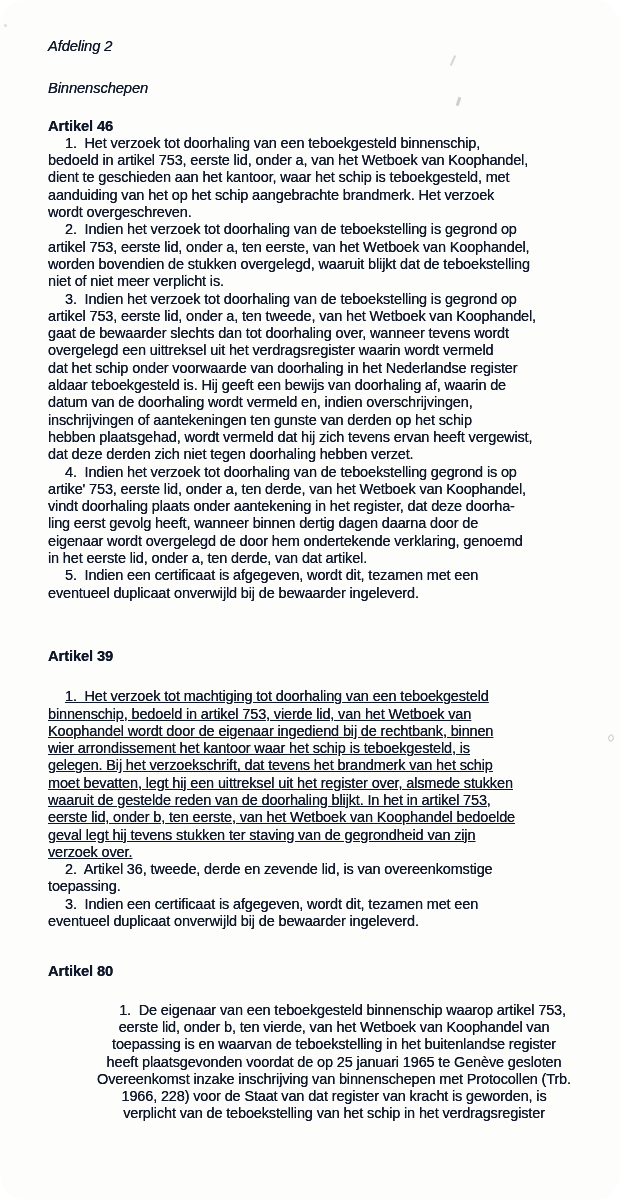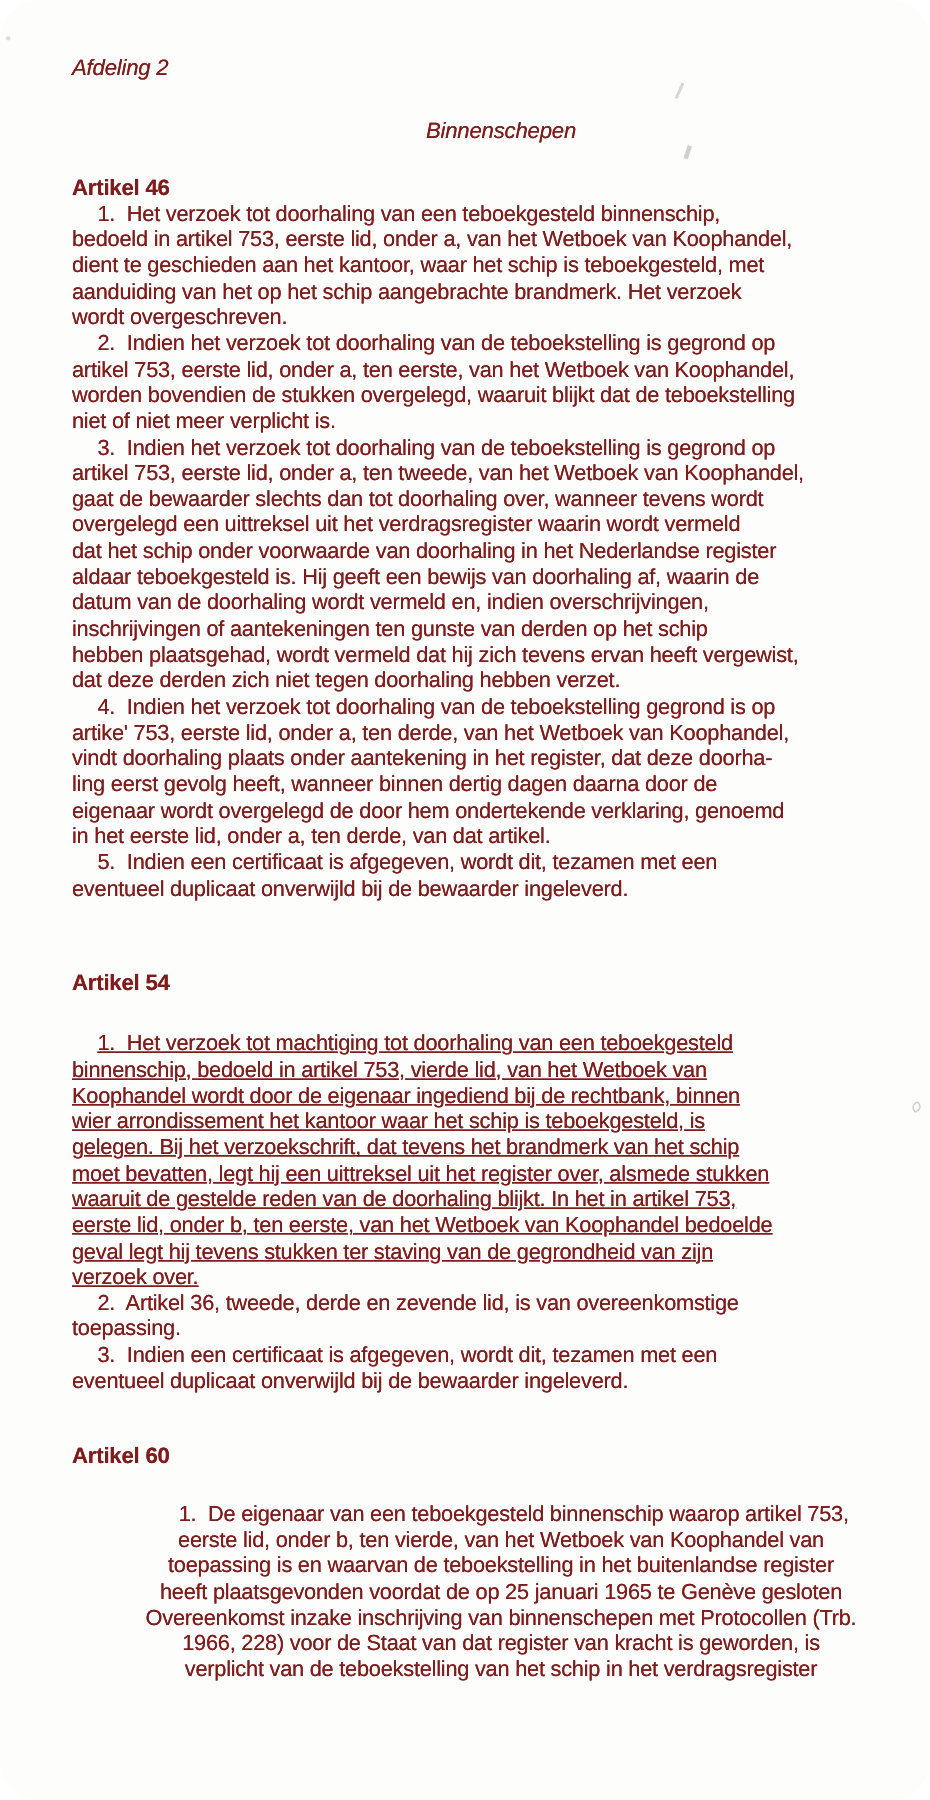--- a/index.html
+++ b/index.html
@@ -6,21 +6,21 @@
   body {
     width: 620px; height: 1200px;
     background: #ffffff;
     font-family: "Liberation Sans", "DejaVu Sans", sans-serif;
   }
   .page {
     position: relative;
     width: 620px; height: 1200px;
     background: #fdfdfc;
     overflow: hidden;
-    color: #7f1d1d;
+    color: #0f172a;
     border-radius: 26px;
   }
   .doc {
     position: absolute;
     left: 48px; top: 38px;
     width: 572px;
     font-size: 14.5px;
     line-height: 17.3px;
     letter-spacing: -0.15px;
     text-shadow: 0 0 0.35px currentColor; 
@@ -33,21 +33,21 @@
   .art-h {
     margin: 0;
     font-weight: bold;
     font-size: 14.8px;
   }
   .para {
     margin: 0;
     white-space: pre-line;   
     text-indent: 17px;       
   }
-  .mt25 { margin-top: 25px; text-align: center; }
+  .mt25 { margin-top: 25px; }
   .mt20 { margin-top: 20px; }
   .mt13 { }
   .mt46 { margin-top: 46px; }
   .mt23 { margin-top: 23px; text-decoration: underline; }
   .mt33 { margin-top: 33px; }
   .mt21 { margin-top: 21px; text-align: center; }
   
   .speck { position: absolute; pointer-events: none; }
   .speck-a { left: 452px; top: 55px;  width: 2px; height: 11px; background: #b7b7b7; transform: rotate(24deg); opacity: .55; }
   .speck-b { left: 457px; top: 97px;  width: 3px; height: 9px;  background: #a9a9a9; transform: rotate(18deg); opacity: .55; }
@@ -88,39 +88,39 @@
 artike' 753, eerste lid, onder a, ten derde, van het Wetboek van Koophandel,
 vindt doorhaling plaats onder aantekening in het register, dat deze doorha-
 ling eerst gevolg heeft, wanneer binnen dertig dagen daarna door de
 eigenaar wordt overgelegd de door hem ondertekende verklaring, genoemd
 in het eerste lid, onder a, ten derde, van dat artikel.</p>
       <p class="para">5.&nbsp; Indien een certificaat is afgegeven, wordt dit, tezamen met een
 eventueel duplicaat onverwijld bij de bewaarder ingeleverd.</p>
     </section>
 
     <section>
-      <h2 class="art-h mt46">Artikel 54</h2>
+      <h2 class="art-h mt46">Artikel 39</h2>
       <p class="para mt23">1.&nbsp; Het verzoek tot machtiging tot doorhaling van een teboekgesteld
 binnenschip, bedoeld in artikel 753, vierde lid, van het Wetboek van
 Koophandel wordt door de eigenaar ingediend bij de rechtbank, binnen
 wier arrondissement het kantoor waar het schip is teboekgesteld, is
 gelegen. Bij het verzoekschrift, dat tevens het brandmerk van het schip
 moet bevatten, legt hij een uittreksel uit het register over, alsmede stukken
 waaruit de gestelde reden van de doorhaling blijkt. In het in artikel 753,
 eerste lid, onder b, ten eerste, van het Wetboek van Koophandel bedoelde
 geval legt hij tevens stukken ter staving van de gegrondheid van zijn
 verzoek over.</p>
       <p class="para">2.&nbsp; Artikel 36, tweede, derde en zevende lid, is van overeenkomstige
 toepassing.</p>
       <p class="para">3.&nbsp; Indien een certificaat is afgegeven, wordt dit, tezamen met een
 eventueel duplicaat onverwijld bij de bewaarder ingeleverd.</p>
     </section>
 
     <section>
-      <h2 class="art-h mt33">Artikel 60</h2>
+      <h2 class="art-h mt33">Artikel 80</h2>
       <p class="para mt21">1.&nbsp; De eigenaar van een teboekgesteld binnenschip waarop artikel 753,
 eerste lid, onder b, ten vierde, van het Wetboek van Koophandel van
 toepassing is en waarvan de teboekstelling in het buitenlandse register
 heeft plaatsgevonden voordat de op 25 januari 1965 te Genève gesloten
 Overeenkomst inzake inschrijving van binnenschepen met Protocollen (Trb.
 1966, 228) voor de Staat van dat register van kracht is geworden, is
 verplicht van de teboekstelling van het schip in het verdragsregister</p>
     </section>
 
   </div>

